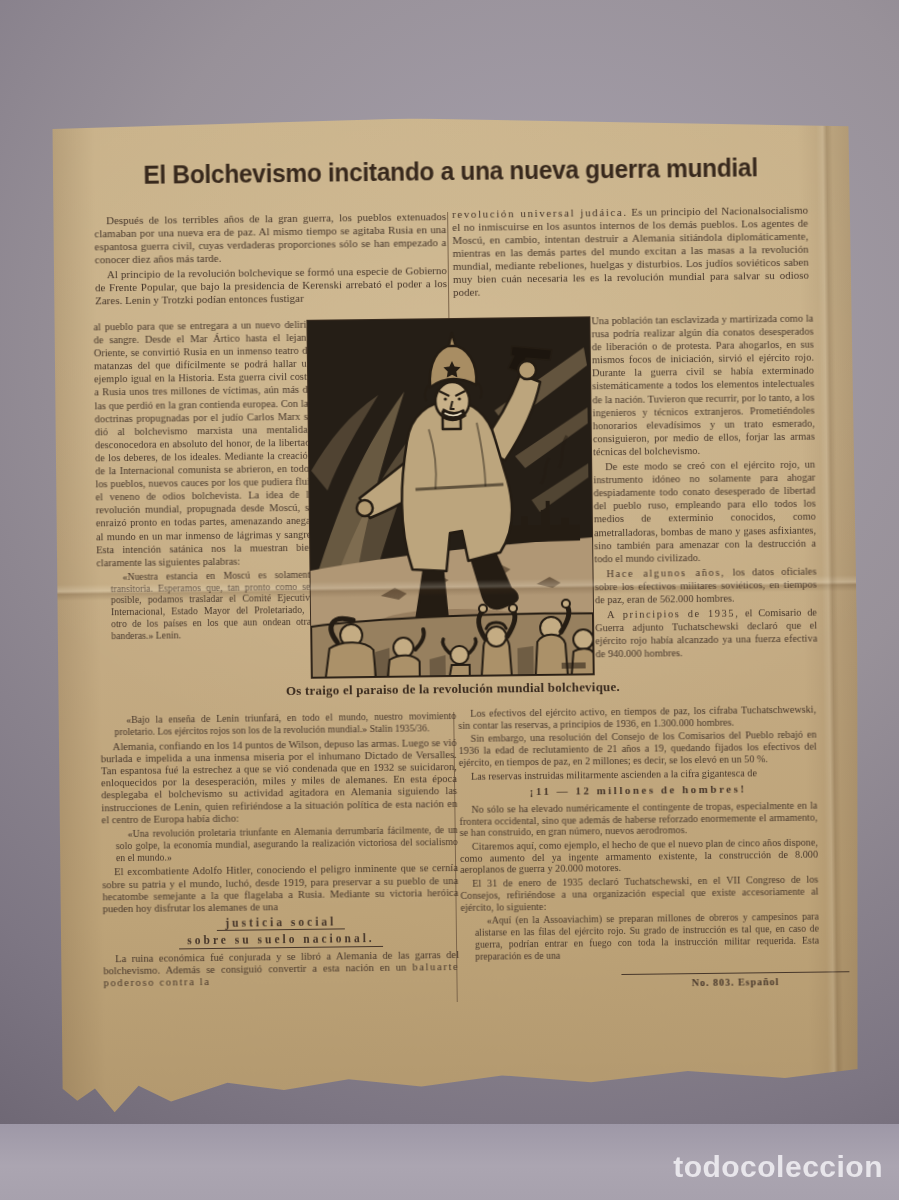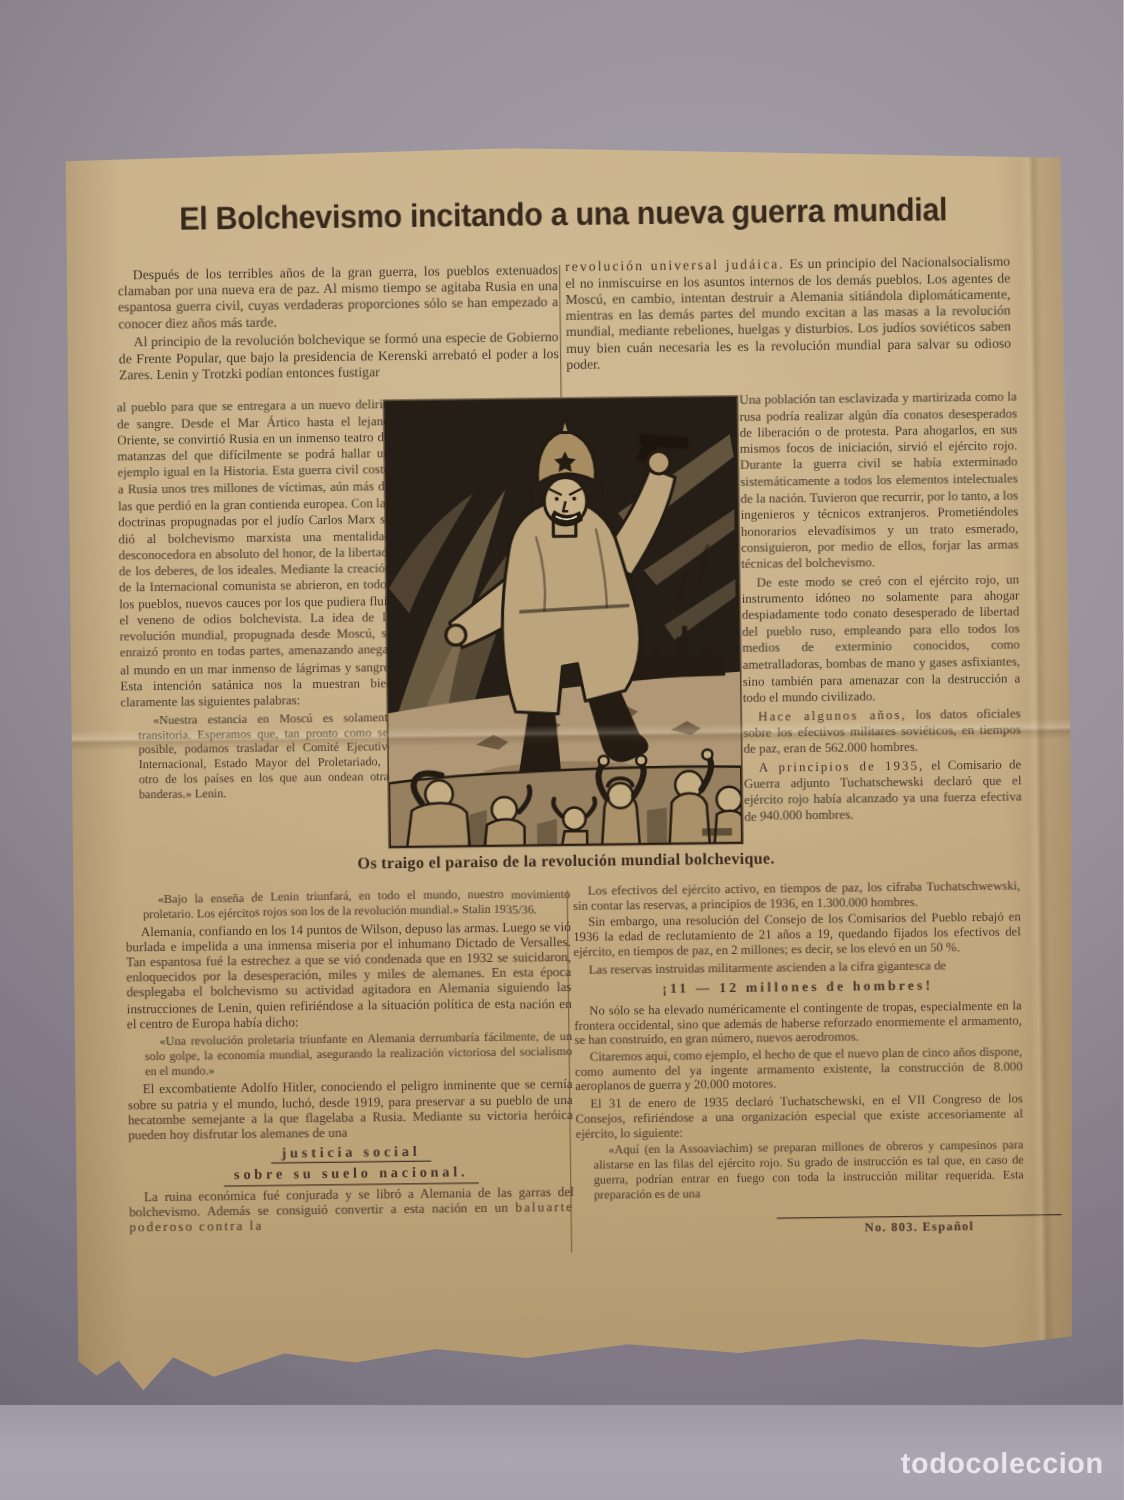--- a/index.html
+++ b/index.html
@@ -2,21 +2,21 @@
 <html><head>
 <meta charset="utf-8">
 <style>
   html,body{margin:0;padding:0;}
   body{width:899px;height:1200px;overflow:hidden;font-family:"Liberation Serif",serif;}
   .stage{position:relative;width:899px;height:1200px;
     background:radial-gradient(130% 95% at 62% 28%, #a7a1ae 0%, #989199 38%, #7d7683 70%, #5f5865 100%);}
   .strip{position:absolute;left:0;bottom:0;width:100%;height:76px;
     background:linear-gradient(180deg,#9e98a7 0%,#aba5b1 55%,#a7a1ad 100%);}
   .watermark{position:absolute;right:16px;bottom:16px;color:rgba(248,246,250,.8);
-    font-family:"Liberation Sans",sans-serif;font-weight:700;font-size:23px;letter-spacing:.5px;}
+    font-family:"Liberation Sans",sans-serif;font-weight:700;font-size:30px;letter-spacing:.5px;}
   .tilt{position:absolute;left:52px;top:112px;transform:rotate(-0.7deg);transform-origin:50% 50%;}
   .paper{position:relative;width:808px;height:1002px;color:#46362a;
     filter:drop-shadow(0 14px 20px rgba(24,17,30,.55));
     background:
       radial-gradient(90% 55% at 50% 28%, rgba(255,244,214,.16), rgba(255,244,214,0) 70%),
       linear-gradient(90deg, rgba(90,66,42,.20) 0%, rgba(90,66,42,0) 6%, rgba(90,66,42,0) 93%, rgba(90,66,42,.24) 100%),
       linear-gradient(180deg,#cab38b 0%,#c7af87 28%,#c3aa82 55%,#bda378 80%,#b2986e 100%);
     clip-path:polygon(0.8% 1.2%, 45% 0.6%, 99.3% 1.9%, 99.6% 55%, 99% 96.0%, 90% 96.8%, 78% 96.0%, 66% 97.0%, 55% 96.2%, 45% 97.2%, 36% 96.4%, 28% 97.4%, 21% 96.6%, 14% 98.4%, 10% 96.8%, 7% 99.4%, 4.6% 97.0%, 2.4% 98.2%, 0.6% 97.0%);}
   .page-title{position:absolute;left:0;top:44px;width:100%;margin:0;text-align:center;
     font-family:"Liberation Sans",sans-serif;font-weight:700;font-size:26px;color:#38291d;

